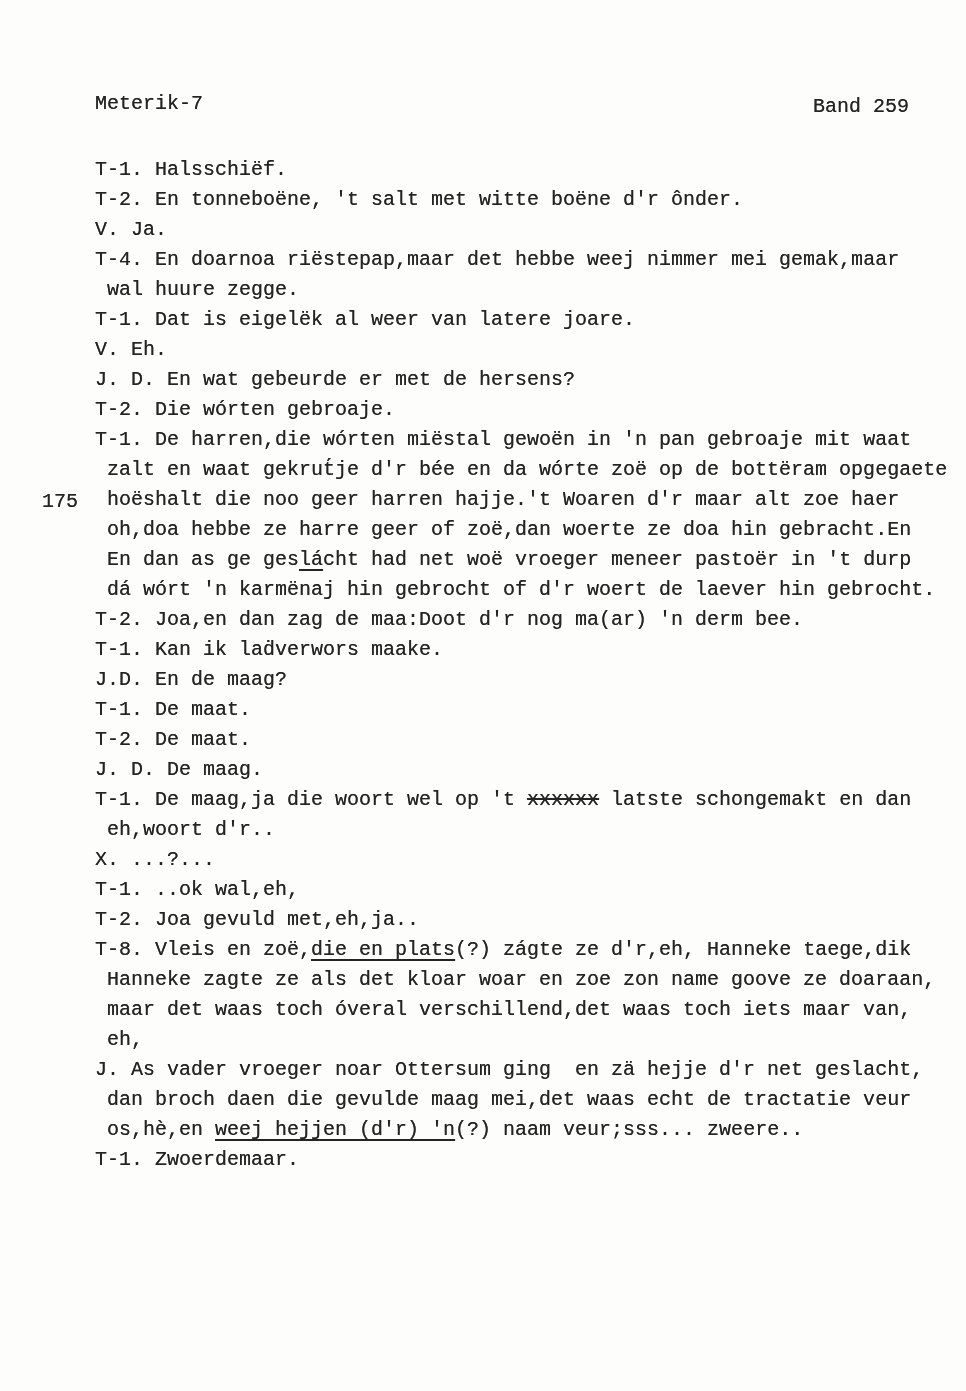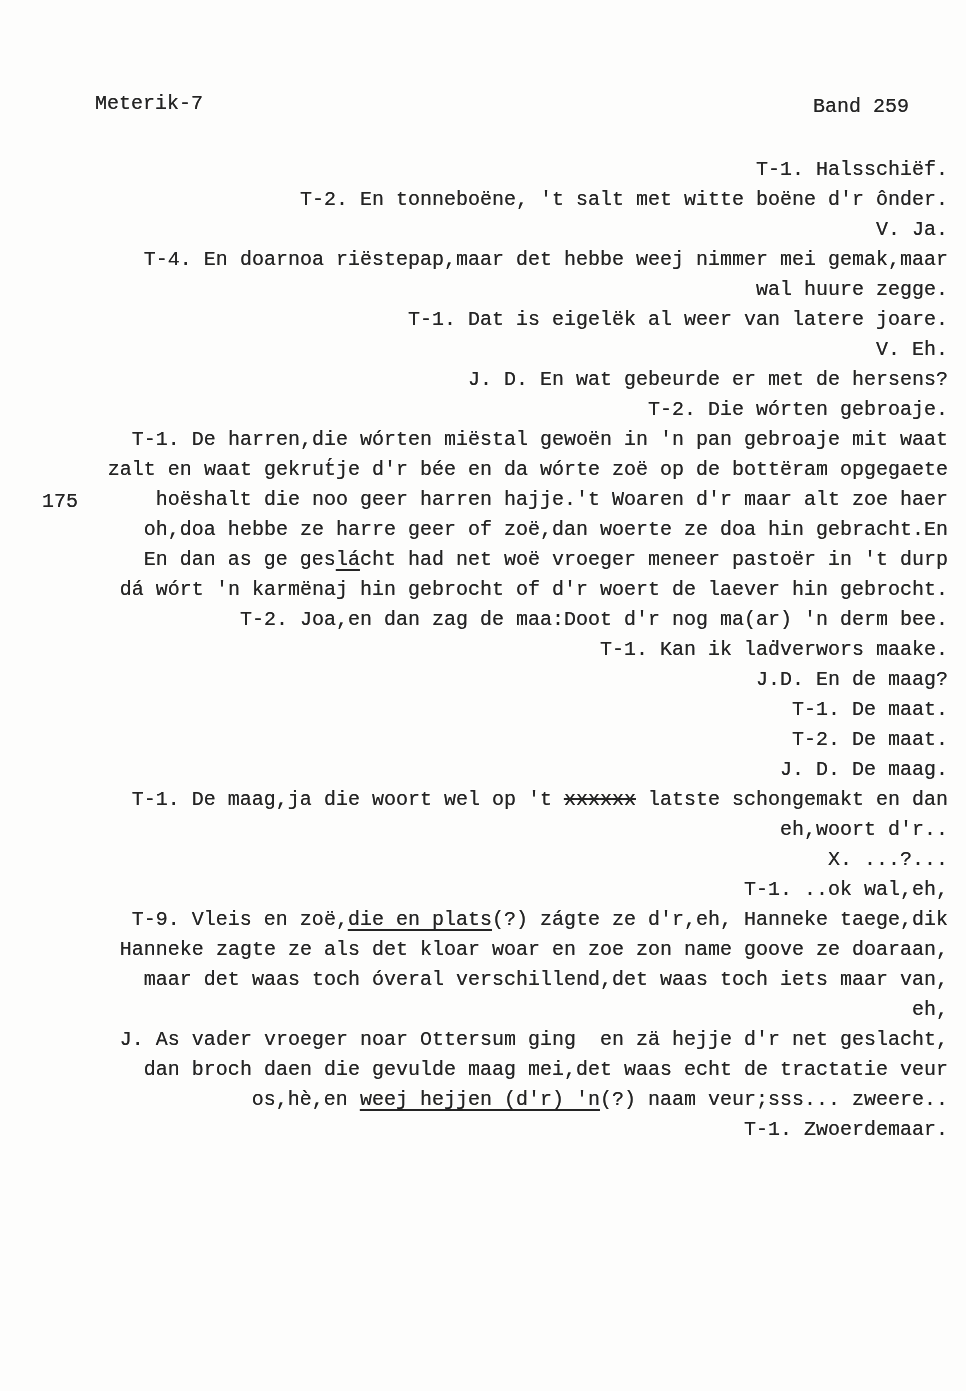--- a/index.html
+++ b/index.html
@@ -9,21 +9,20 @@
     font-family:"Liberation Mono","DejaVu Sans Mono",monospace;
     color:#242424;
     position:relative;
     overflow:hidden;
   }
   .page{position:absolute;inset:0;}
   .typeink{
     font-size:20px;
     text-shadow:0 0 0.6px rgba(20,20,20,0.75);
     white-space:pre;
-    text-align:right;
   }
   .hdr-left{position:absolute;left:95px;top:92px;}
   .hdr-right{position:absolute;left:813px;top:95px;}
   .margin-note{position:absolute;left:42px;top:490px;}
   .transcript{position:absolute;left:0;top:155px;width:948px;}
   .line{height:30px;line-height:30px;}
   .line.sp{padding-left:95px;}
   .line.ct{padding-left:107px;}
   .u{text-decoration:underline;text-underline-offset:4px;text-decoration-thickness:1.5px;margin-top:36px;}
   .strike{text-decoration:line-through;text-decoration-thickness:1.5px;}
@@ -54,21 +53,22 @@
       <div class="line typeink sp"><span>T-2. Joa,en dan zag de maa:Doot d'r nog ma(ar) 'n derm bee.</span></div>
       <div class="line typeink sp"><span>T-1. Kan ik laḋverwors maake.</span></div>
       <div class="line typeink sp"><span>J.D. En de maag?</span></div>
       <div class="line typeink sp"><span>T-1. De maat.</span></div>
       <div class="line typeink sp"><span>T-2. De maat.</span></div>
       <div class="line typeink sp"><span>J. D. De maag.</span></div>
       <div class="line typeink sp"><span>T-1. De maag,ja die woort wel op 't </span><span class="strike">xxxxxx</span><span> latste schongemakt en dan</span></div>
       <div class="line typeink ct"><span>eh,woort d'r..</span></div>
       <div class="line typeink sp"><span>X. ...?...</span></div>
       <div class="line typeink sp"><span>T-1. ..ok wal,eh,</span></div>
-      <div class="line typeink sp"><span>T-9. Vleis en zoë,</span><span class="u">die en plats</span><span>(?) zágte ze d'r,eh, Hanneke taege,dik</span></div>
+      <div class="line typeink sp"><span>T-2. Joa gevuld met,eh,ja..</span></div>
+      <div class="line typeink sp"><span>T-8. Vleis en zoë,</span><span class="u">die en plats</span><span>(?) zágte ze d'r,eh, Hanneke taege,dik</span></div>
       <div class="line typeink ct"><span>Hanneke zagte ze als det kloar woar en zoe zon name goove ze doaraan,</span></div>
       <div class="line typeink ct"><span>maar det waas toch óveral verschillend,det waas toch iets maar van,</span></div>
       <div class="line typeink ct"><span>eh,</span></div>
       <div class="line typeink sp"><span>J. As vader vroeger noar Ottersum ging  en zä hejje d'r net geslacht,</span></div>
       <div class="line typeink ct"><span>dan broch daen die gevulde maag mei,det waas echt de tractatie veur</span></div>
       <div class="line typeink ct"><span>os,hè,en </span><span class="u">weej hejjen (d'r) 'n</span><span>(?) naam veur;sss... zweere..</span></div>
       <div class="line typeink sp"><span>T-1. Zwoerdemaar.</span></div>
     </div>
 </div>
 

